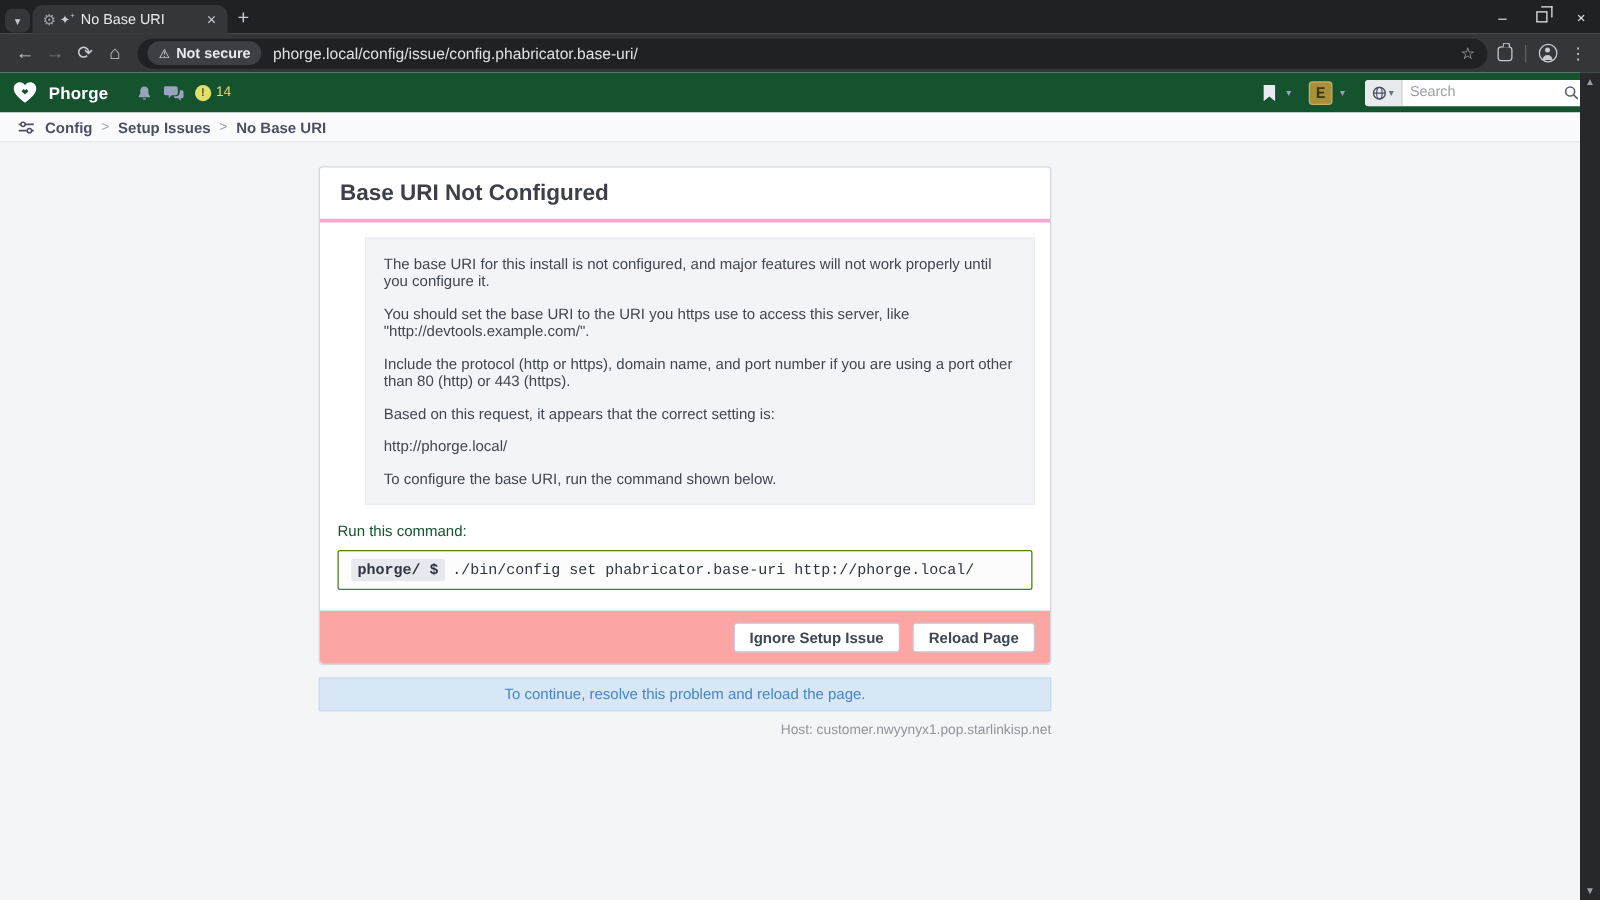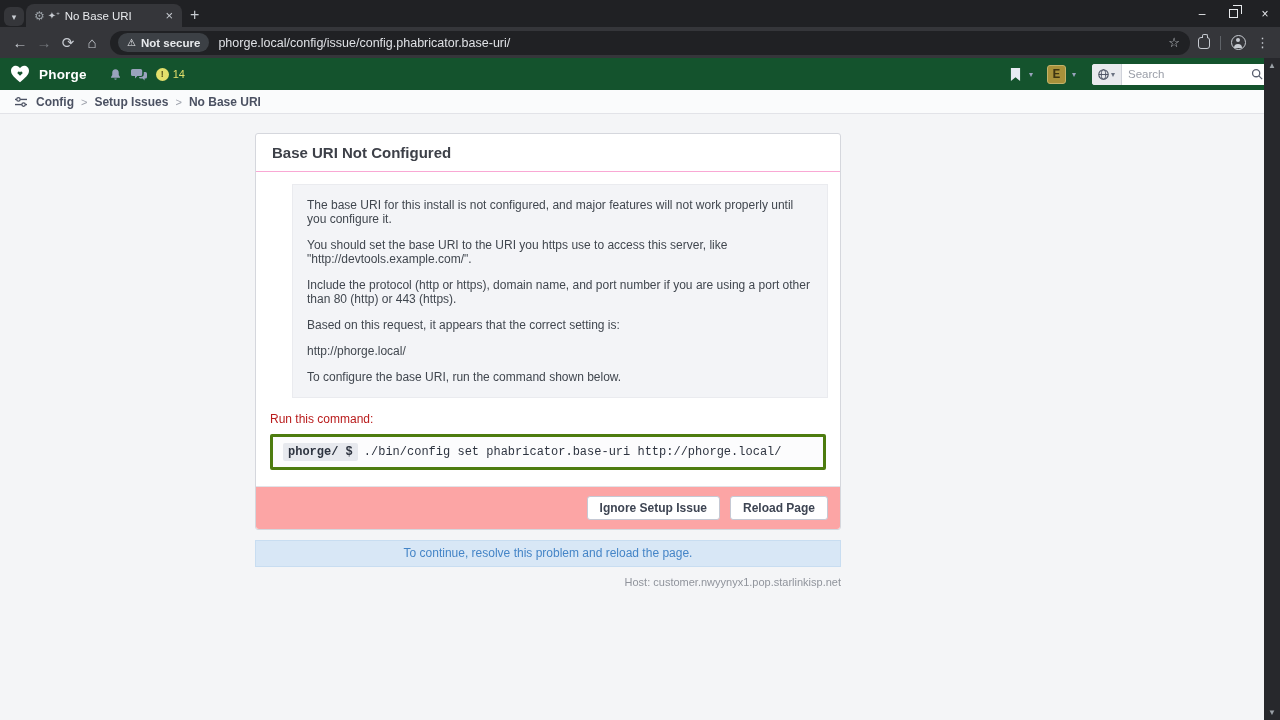--- a/index.html
+++ b/index.html
@@ -60,26 +60,26 @@
   
   .crumbs { height:24px; background:#fafbfc; border-bottom:1px solid #e2e3e8; display:flex; align-items:center; padding:0 14px; flex:none; }
   .crumb-icon { margin-right:8px; display:flex; align-items:center; }
   .crumb-link { font-size:12px; font-weight:bold; color:#4b5162; cursor:pointer; }
   .crumb-sep { font-size:11px; color:#9da1ab; margin:0 7px; }
 
   
   .main { flex:1; background:#f4f5f7; overflow:hidden; }
   .content-col { margin-left:255px; width:586px; }
   .card { margin-top:19px; background:#fff; border:1px solid #d5d7dd; border-radius:3px; }
-  .card-title { font-size:15px; font-weight:bold; color:#3d4048; padding:10px 16px; border-bottom:1px solid #f9a8d4; }
+  .card-title { font-size:18px; font-weight:bold; color:#3d4048; padding:10px 16px; border-bottom:3px solid #f9a8d4; }
   .card-body { padding:12px 12px 16px 12px; }
   .info-box { background:#f3f4f7; border:1px solid #eaebef; padding:1px 14px;margin-left:24px; }
   .info-box p { font-size:12px; line-height:14px; color:#41474f; margin:12px 0; }
-  .run-label { font-size:12px; color:#b91c1c; margin:14px 2px 0 2px; }
-  .codeblock { margin:8px 2px 0 2px; background:#fcfcfd; border:3px solid #4d7c0f; border-radius:2px; padding:8px 10px; font-family:"Liberation Mono", monospace; font-size:12px; color:#2e3440; white-space:nowrap; }
+  .run-label { font-size:12px; color:#14532d; margin:14px 2px 0 2px; }
+  .codeblock { margin:8px 2px 0 2px; background:#fcfcfd; border:1px solid #4d7c0f; border-radius:2px; padding:8px 10px; font-family:"Liberation Mono", monospace; font-size:12px; color:#2e3440; white-space:nowrap; }
   .code-prompt { background:#e7e9ee; font-weight:bold; padding:2px 5px; border-radius:2px; margin-right:6px; }
   .card-footer { border-top:1px solid #e2e3e8; background:#fca5a5; padding:9px 12px; display:flex; justify-content:flex-end; gap:10px; border-radius:0 0 3px 3px; }
   .btn { background:#fff; border:1px solid #c5c9d4; border-radius:3px; font-size:12px; font-weight:bold; color:#3e4553; padding:4px 12px; cursor:pointer; font-family:"Liberation Sans", sans-serif; }
   .notice-bar { margin-top:10px; background:#d8e7f6; border:1px solid #c8ddf1; height:27px; line-height:25px; text-align:center; font-size:12px; color:#4585c7; }
   .host-line { margin-top:9px; text-align:right; font-size:11px; color:#90949c; }
 
   
   .scrollbar { position:absolute; right:0; top:58px; bottom:0; width:16px; background:#27282c; display:flex; flex-direction:column; justify-content:space-between; align-items:center; }
   .scroll-arrow { color:#9aa0a6; font-size:8px; padding:3px 0; cursor:pointer; }
 

